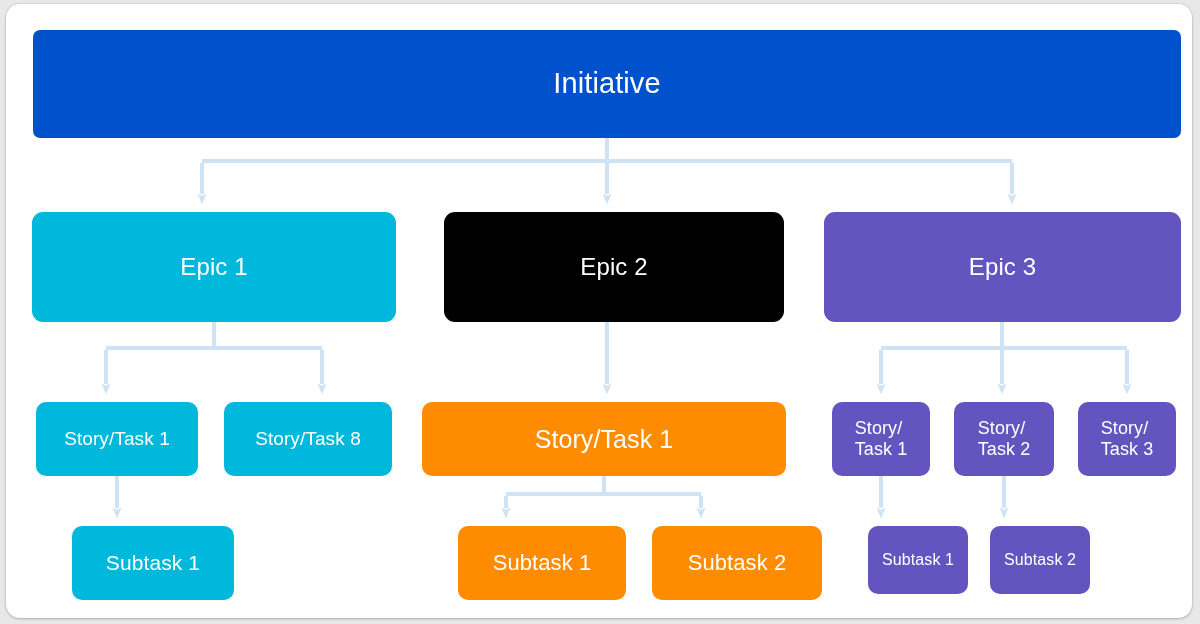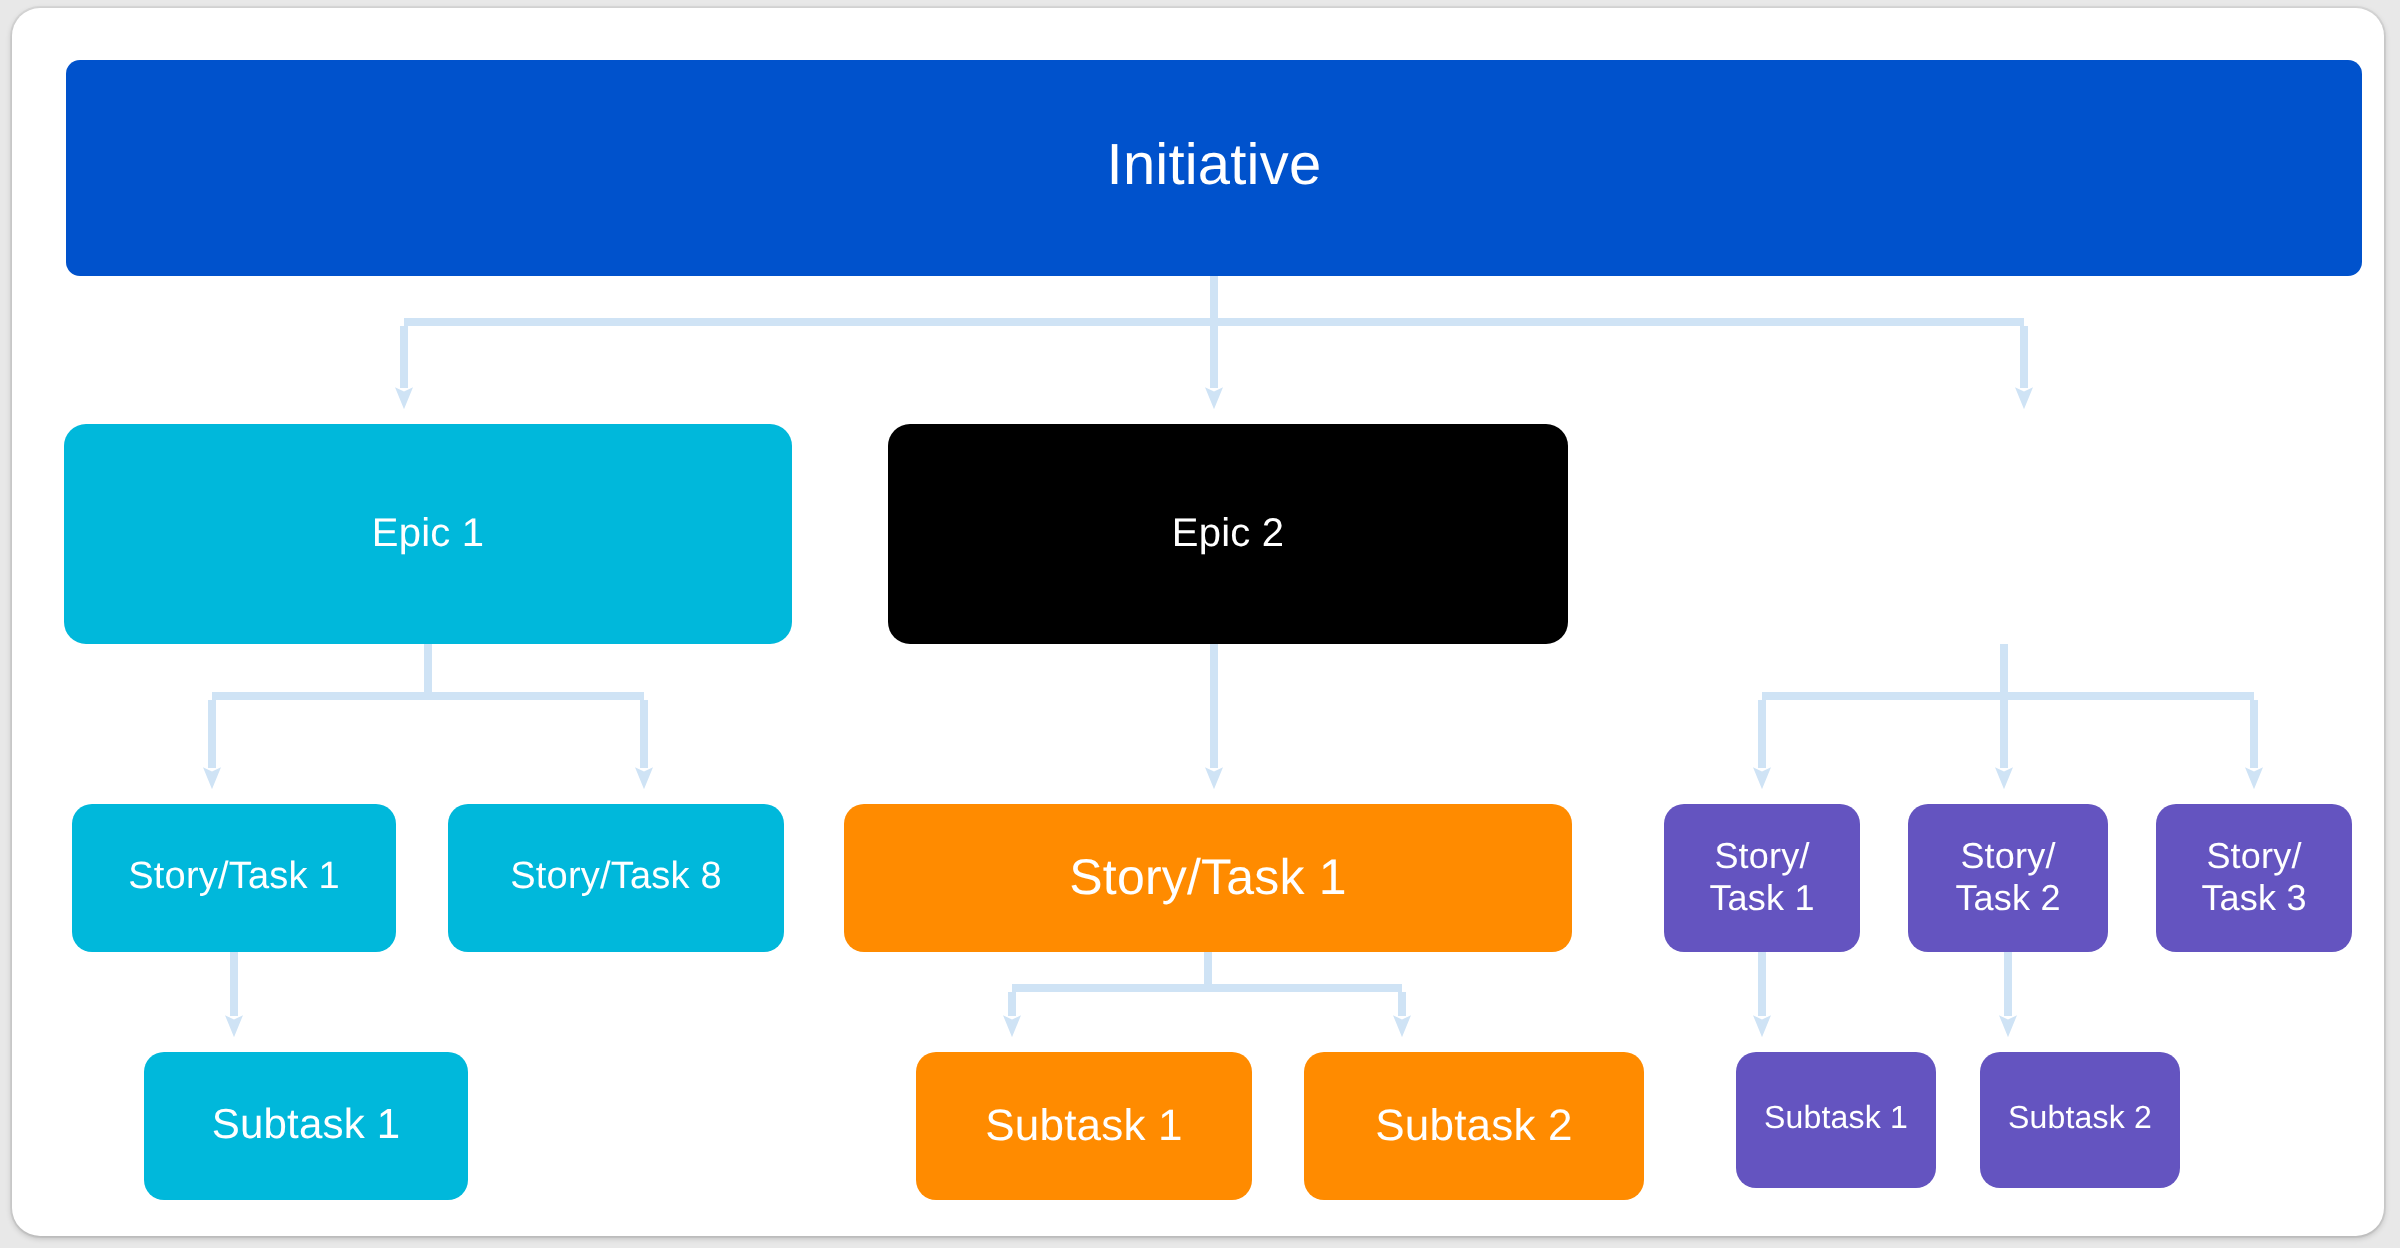--- a/index.html
+++ b/index.html
@@ -42,21 +42,20 @@
     width: 1200px;
     height: 624px;
     pointer-events: none;
   }
 
   .node {
     position: absolute;
     display: flex;
     align-items: center;
     justify-content: center;
-    text-align: center;
     color: #ffffff;
     box-sizing: border-box;
     line-height: 1.15;
     white-space: pre-line;
     letter-spacing: 0.1px;
   }
 
   
   .n-initiative {
     left: 27px;
@@ -66,21 +65,21 @@
     border-radius: 7px;
     background: #0052CC;
     font-size: 29px;
   }
 
   
   .n-epic {
     top: 208px;
     height: 110px;
     border-radius: 11px;
-    font-size: 20px;
+    font-size: 24px;
   }
   .n-epic1 { left: 26px;  width: 364px; background: #00B8DB; }
   .n-epic2 { left: 438px; width: 340px; background: #000000; }
   .n-epic3 { left: 818px; width: 357px; background: #6454C0; }
 
   
   .n-story { border-radius: 10px; }
 
   .n-story-c1 { left: 30px;  top: 398px; width: 162px; height: 74px; background: #00B8DB; font-size: 19px; }
   .n-story-c2 { left: 218px; top: 398px; width: 168px; height: 74px; background: #00B8DB; font-size: 19px; }
@@ -162,20 +161,21 @@
           <path d="M998,472 L998,504" marker-end="url(#arrowhead)"></path>
         </g>
 
       </g>
     </svg>
 
     <div class="node n-initiative">Initiative</div>
 
     <div class="node n-epic n-epic1">Epic 1</div>
     <div class="node n-epic n-epic2">Epic 2</div>
+    <div class="node n-epic n-epic3">Epic 3</div>
 
     <div class="node n-story n-story-c1">Story/Task 1</div>
     <div class="node n-story n-story-c2">Story/Task 8</div>
 
     <div class="node n-story n-story-o1">Story/Task 1</div>
 
     <div class="node n-story n-story-p1">Story/
 Task 1</div>
     <div class="node n-story n-story-p2">Story/
 Task 2</div>

